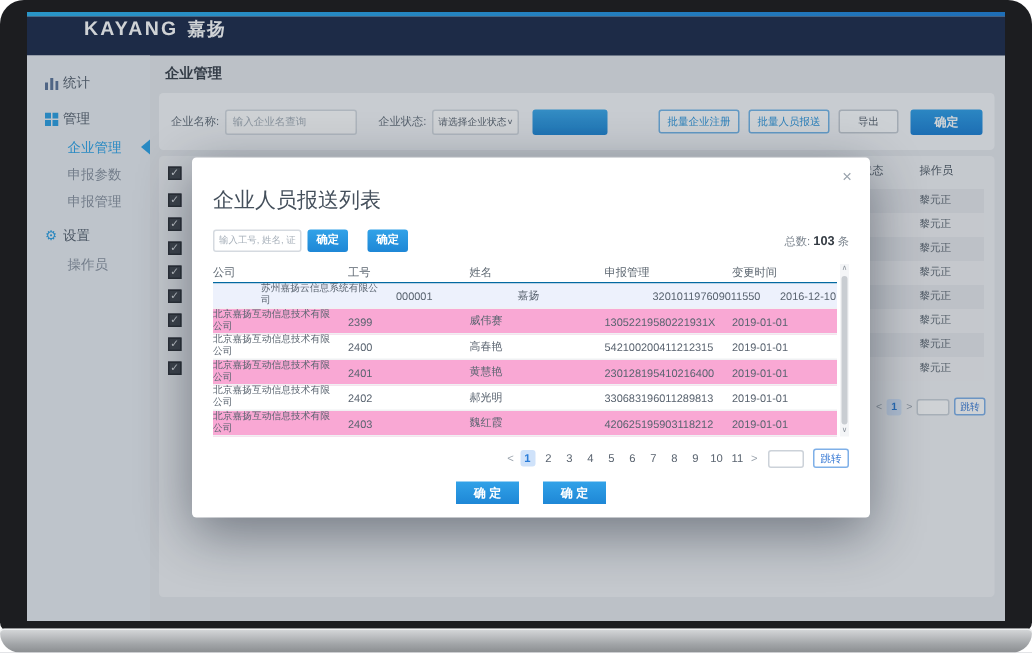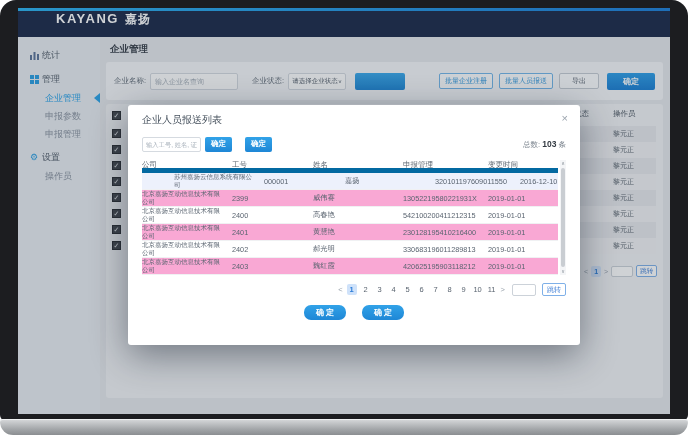--- a/index.html
+++ b/index.html
@@ -71,56 +71,56 @@
                 border-radius:2px; font-weight:bold; cursor:pointer; }
   .bg-pg input { width:22px; height:11px; border:1px solid #ccd2d9; border-radius:2px; background:#fff; }
   .bg-pg .jump { width:21px; height:12px; border:1px solid #7fb0e8; color:#3a7bd5; background:#fff; font-size:6.5px;
                  border-radius:2px; display:flex; align-items:center; justify-content:center; cursor:pointer; }
 
   .overlay { position:absolute; inset:0; background:rgba(38,48,62,0.22); z-index:5; }
 
   .modal { position:absolute; left:110px; top:97px; width:452px; height:240px; background:#fff; z-index:10;
            border-radius:3px; box-shadow:0 10px 36px rgba(10,20,35,0.45); }
   .m-head { display:flex; justify-content:space-between; align-items:flex-start; padding:8px 12px 0 14px; }
-  .m-title { font-size:10px; color:#45505c; }
+  .m-title { font-size:14px; color:#45505c;margin-top:12px; }
   .m-close { font-size:11px; color:#9aa3ad; line-height:10px; cursor:pointer; }
   .m-toolbar { margin:9px 14px 0; height:16px; display:flex; align-items:center; }
   .m-search { width:59px; height:15px; border:1px solid #d5dae0; border-radius:2px; font-size:6.3px; padding:0 3px;
               color:#556; font-family:"Liberation Sans",sans-serif; }
   .m-search::placeholder { color:#a7b0ba; }
   .m-btn { width:27px; height:15px; border:none; border-radius:2px; background:linear-gradient(#31a2e8,#1e87d6);
            color:#fff; font-size:7.5px; font-weight:bold; display:flex; align-items:center; justify-content:center;
            cursor:pointer; }
   .m-btn.b1 { margin-left:4px; } .m-btn.b2 { margin-left:13px; }
   .m-total { margin-left:auto; font-size:7.5px; color:#7a838d; }
   .m-total b { font-size:8.5px; color:#333a42; }
 
   .m-table { position:relative; margin:8px 14px 0; padding-right:8px; }
   .t-grid { display:grid; grid-template-columns:90px 81px 90px 85px 52px; align-items:center; }
-  .t-head { height:13px; border-bottom:5px solid #0369a1; font-size:7.5px; color:#5c6670; }
+  .t-head { height:13px; border-bottom:1px solid #0369a1; font-size:7.5px; color:#5c6670; }
   .t-row { height:17px; font-size:7.3px; color:#5a6470; border-bottom:1px solid #f0f1f3; }
   .t-row.hl { background:#edf1fc;padding-left:32px; }
   .t-row.alt { background:#f9a8d4; }
   .c-company { font-size:6.5px; line-height:8px; padding-right:6px; }
   .scrollbar { position:absolute; right:0; top:0; bottom:0; width:6px; background:#f4f5f7; }
   .sb-arrow { height:7px; font-size:5px; color:#8a929b; text-align:center; line-height:7px; cursor:pointer; }
   .sb-arrow.bottom { position:absolute; bottom:0; left:0; right:0; }
   .sb-thumb { position:absolute; top:8px; bottom:8px; left:1px; width:4px; background:#c9cdd2; border-radius:2px; cursor:grab; }
 
   .m-pg { margin:8px 14px 0; display:flex; justify-content:flex-end; align-items:center; gap:4px;
           font-size:7.5px; color:#5a6470; }
   .pg-arrow { color:#98a1ab; cursor:pointer; }
   .pg { min-width:10px; height:11px; line-height:11px; text-align:center; cursor:pointer; }
   .pg.active { background:#cfe2fa; color:#2a7cd8; border-radius:2px; font-weight:bold; }
   .pg-input { width:24px; height:12px; border:1px solid #ccd2d9; border-radius:2px; background:#fff; margin-left:3px; }
   .pg-jump { width:24px; height:13px; border:1px solid #7fb0e8; color:#3a7bd5; background:#fff; font-size:7px;
              border-radius:2px; display:flex; align-items:center; justify-content:center; margin-left:2px; cursor:pointer; }
 
   .m-footer { margin-top:9px; display:flex; justify-content:center; gap:16px; }
-  .m-ok { width:42px; height:15px; border:none; border-radius:7px; background:linear-gradient(#31a2e8,#1e87d6);
+  .m-ok { width:42px; height:15px; border:none; border-radius:0; background:linear-gradient(#31a2e8,#1e87d6);
           color:#fff; font-size:8px; font-weight:bold; display:flex; align-items:center; justify-content:center;
           cursor:pointer; white-space:pre; }
 </style>
 </head>
 <body>
 
 <div class="device">
   <div class="bezel"></div>
   <div class="base"></div>
 

